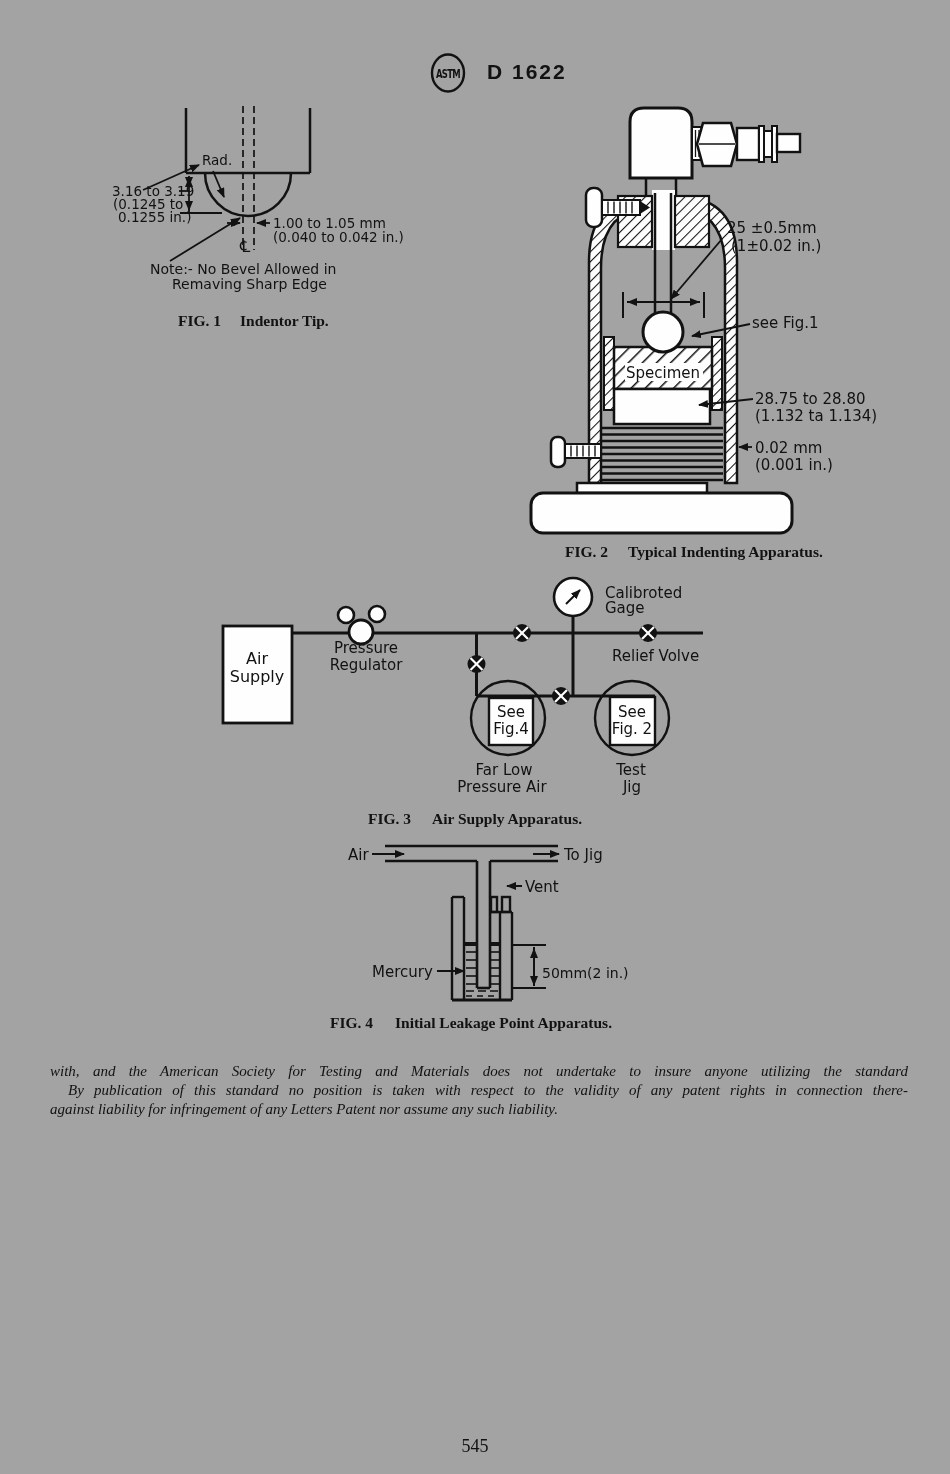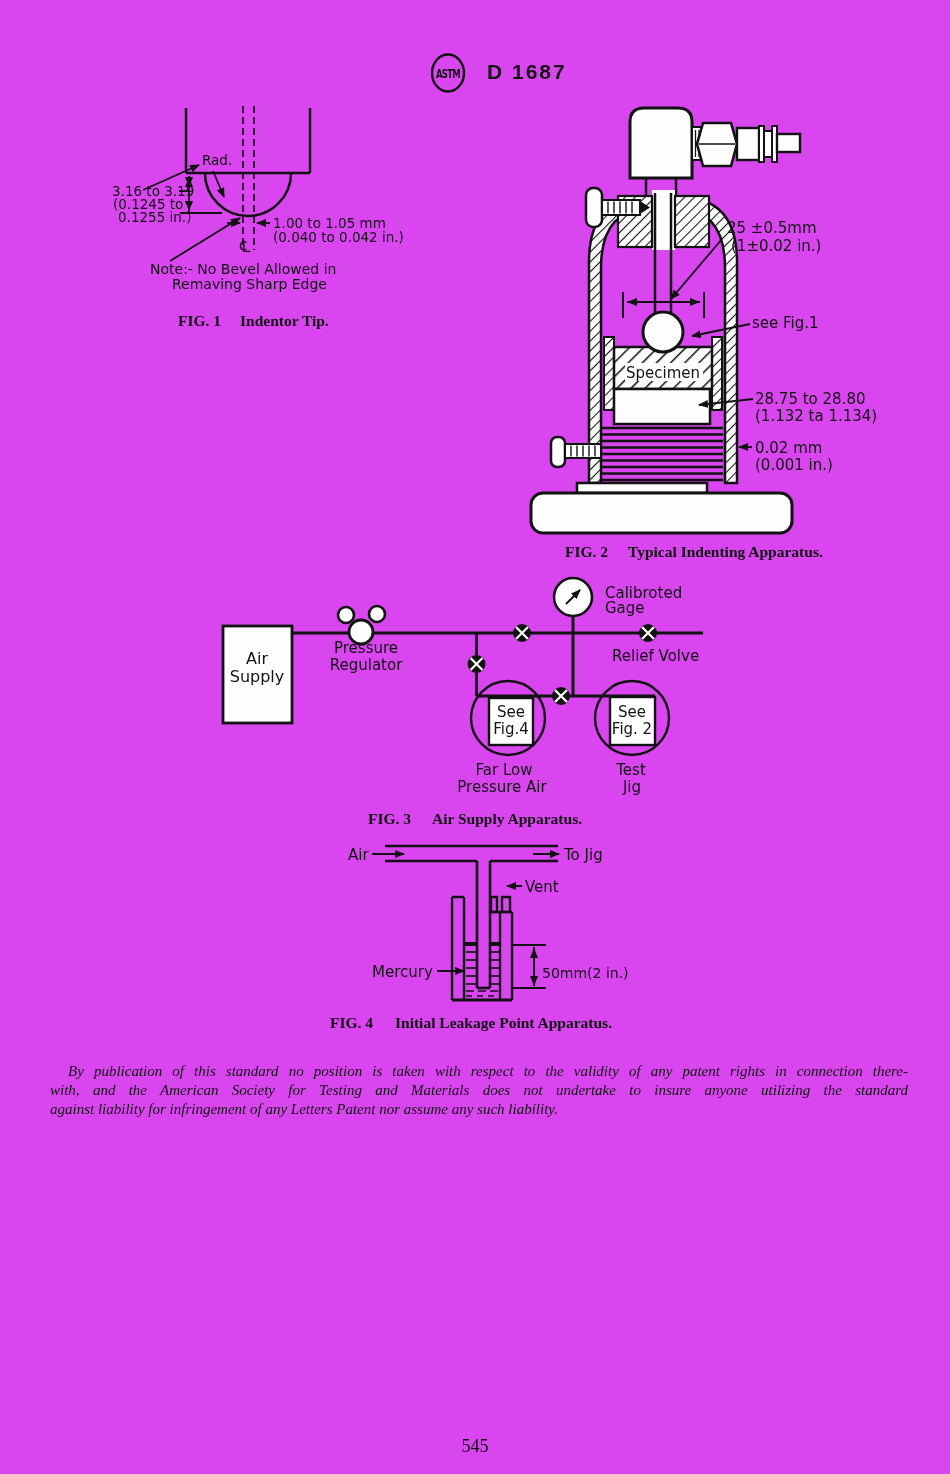--- a/index.html
+++ b/index.html
@@ -1,16 +1,16 @@
 <!DOCTYPE html>
 <html><head>
 <meta charset="utf-8">
 <style>
   html,body{margin:0;padding:0;background:#ffffff;}
-  #page{position:relative;width:950px;height:1474px;background:#d946ef;overflow:hidden;
+  #page{position:relative;width:950px;height:1474px;background:#a3a3a3;overflow:hidden;
         font-family:"DejaVu Sans",sans-serif;color:#121212;}
   .abs{position:absolute;}
   #doc-number{font-family:"Liberation Sans",sans-serif;font-weight:bold;font-size:21px;letter-spacing:2px;}
   svg{overflow:visible;}
   svg text{fill:#121212;}
   .lbl{font-family:"DejaVu Sans",sans-serif;font-size:15px;}
   .lbl-s{font-family:"DejaVu Sans",sans-serif;font-size:13.5px;}
   .lbl-b{font-family:"DejaVu Sans",sans-serif;font-size:16px;}
   .lbl-d{font-family:"DejaVu Sans",sans-serif;font-size:14px;}
   .cap{font-family:"Liberation Serif","DejaVu Serif",serif;font-weight:bold;font-size:15.5px;}
@@ -24,21 +24,21 @@
 </style>
 </head>
 <body>
 
 <div id="page">
 
   <svg class="abs" style="left:428px;top:52px" width="40" height="42" viewBox="0 0 40 42">
     <ellipse cx="20" cy="21" rx="16" ry="18.5" fill="none" stroke="#121212" stroke-width="2.4"></ellipse>
     <text x="20" y="26" text-anchor="middle" style="font-size:12px;font-weight:bold;letter-spacing:-1px" textLength="24" lengthAdjust="spacingAndGlyphs">ASTM</text>
   </svg>
-  <div class="abs" id="doc-number" style="left:487px;top:60px">D 1687</div>
+  <div class="abs" id="doc-number" style="left:487px;top:60px">D 1622</div>
 
   <svg class="abs" style="left:90px;top:100px" width="320" height="245" viewBox="90 100 320 245">
     <defs>
       <marker id="f1a" markerWidth="10" markerHeight="8" refX="9" refY="4" orient="auto" markerUnits="userSpaceOnUse">
           <path d="M0,0 L10,4 L0,8 Z" fill="#121212"></path>
         </marker>
     </defs>
     <g stroke="#121212" stroke-width="2.5" fill="none">
       <line x1="186" y1="108" x2="186" y2="173"></line>
       <line x1="310" y1="108" x2="310" y2="173"></line>
@@ -330,20 +330,20 @@
     <text class="lbl" x="348" y="860">Air</text>
     <text class="lbl" x="564" y="860">To Jig</text>
     <text class="lbl" x="525" y="892">Vent</text>
     <text class="lbl" x="372" y="977">Mercury</text>
     <text class="lbl-d" x="542" y="978">50mm(2 in.)</text>
     <text class="cap" x="330" y="1028">FIG. 4</text>
     <text class="cap" x="395" y="1028">Initial Leakage Point Apparatus.</text>
   </svg>
 
   <div class="abs" id="footer-text">
+    <div class="fj">with, and the American Society for Testing and Materials does not undertake to insure anyone utilizing the standard</div>
     <div class="fj f1">By publication of this standard no position is taken with respect to the validity of any patent rights in connection there-</div>
-    <div class="fj">with, and the American Society for Testing and Materials does not undertake to insure anyone utilizing the standard</div>
     <div>against liability for infringement of any Letters Patent nor assume any such liability.</div>
   </div>
 
   <div class="abs" id="page-number">545</div>
 
 </div>
 
 </body></html>

